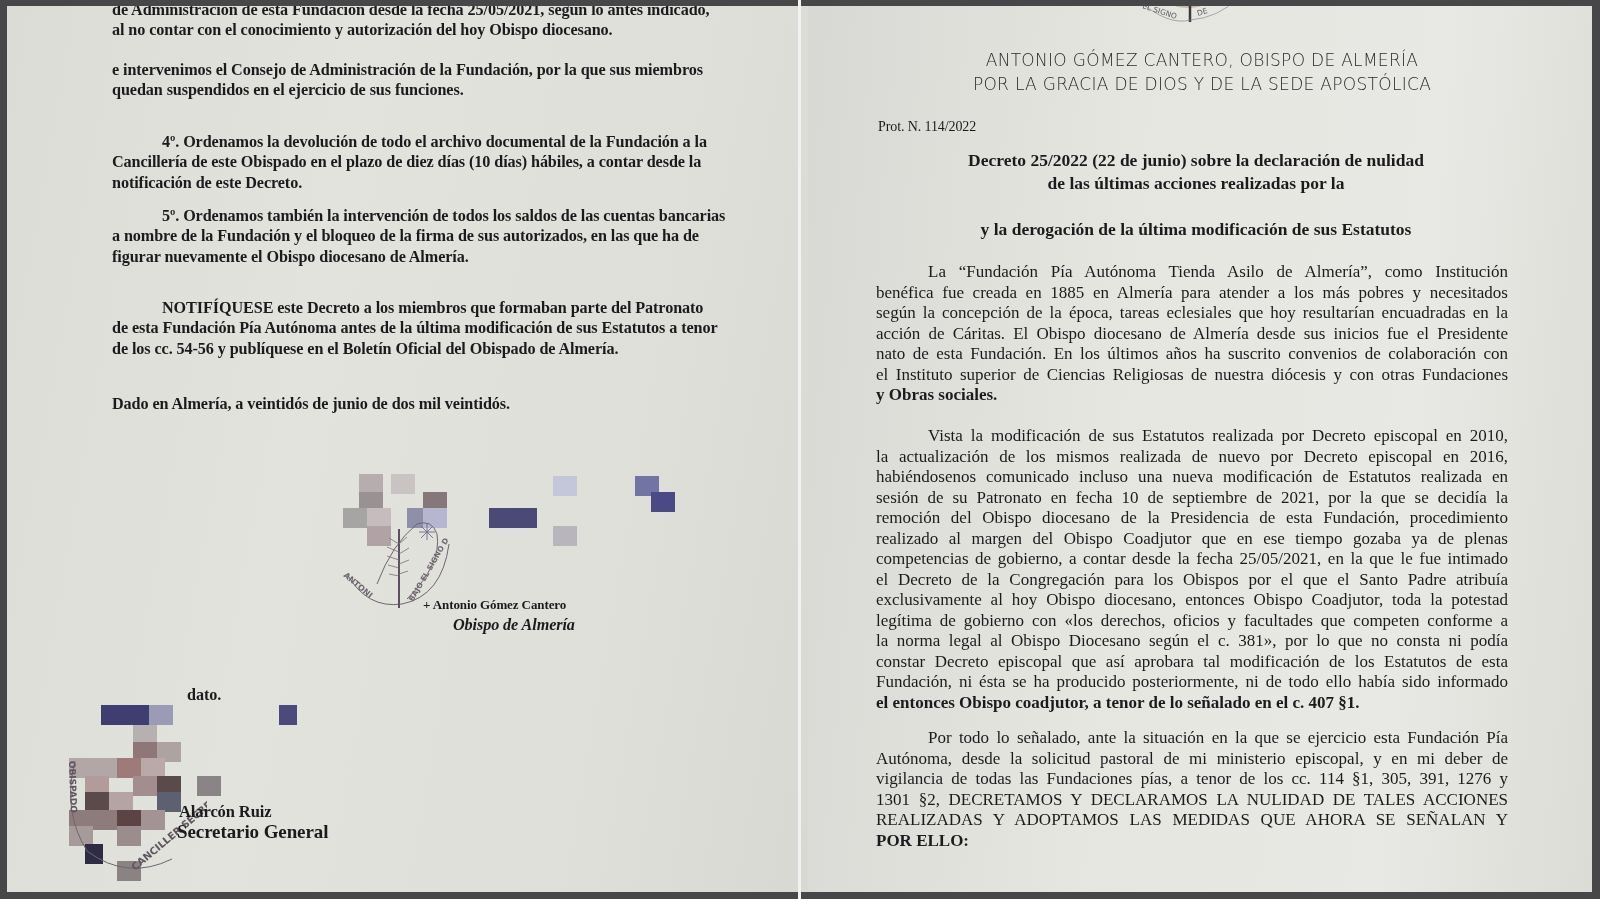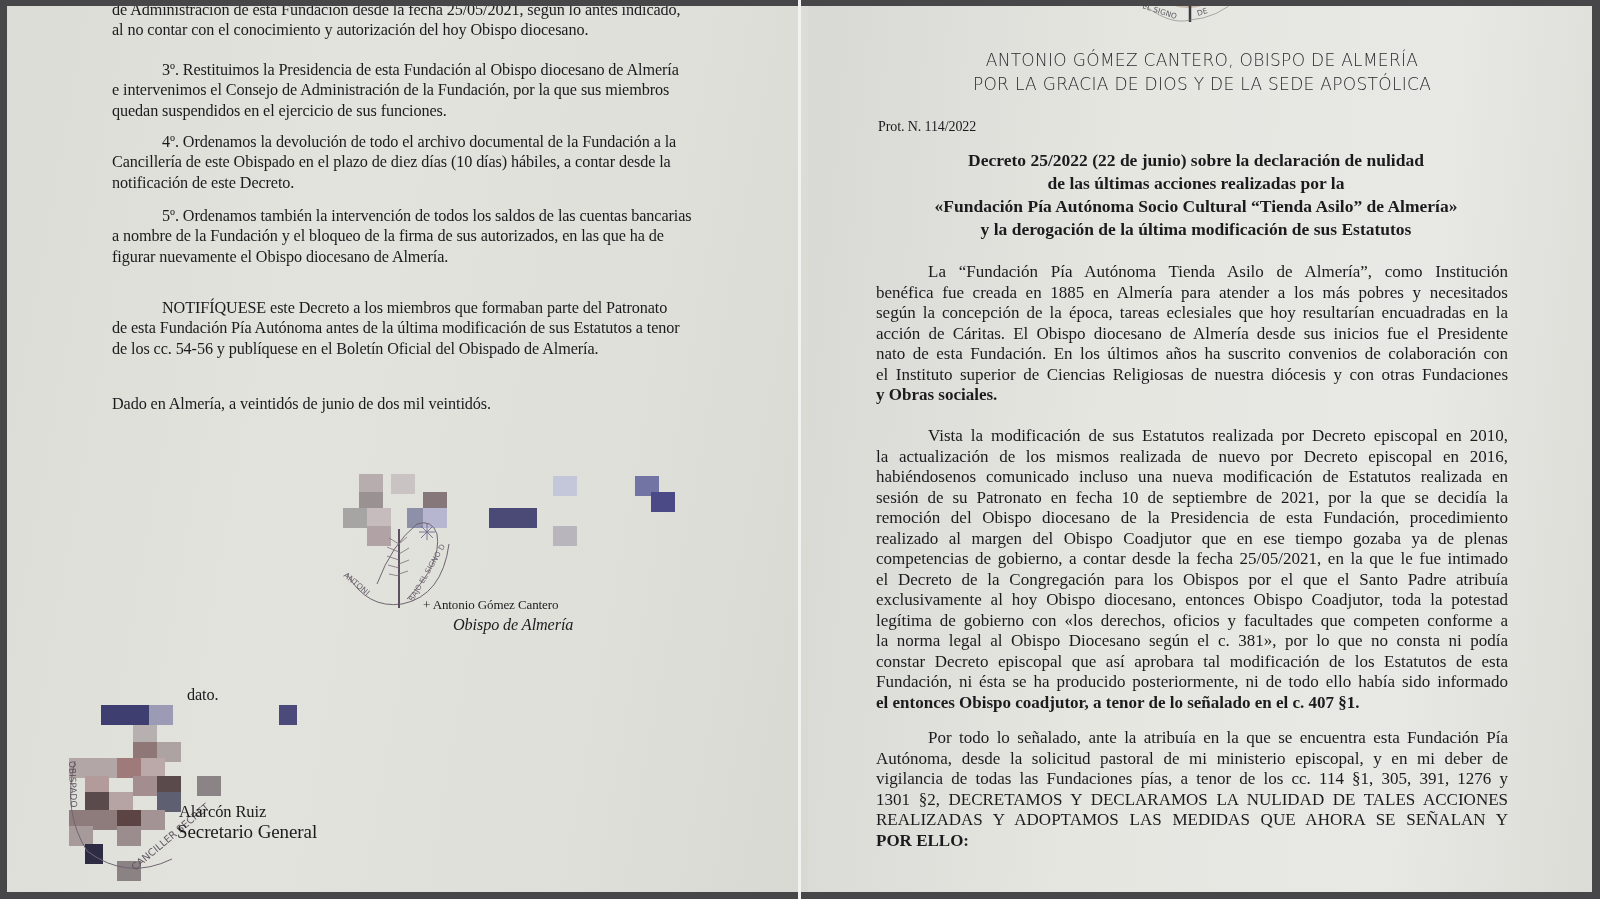--- a/index.html
+++ b/index.html
@@ -10,21 +10,21 @@
       color: #1b1b1d;
       position: relative;
     }
     .page {
       position: absolute;
       top: 6px;
       height: 886px;
       background: linear-gradient(100deg, #dcdcd6 0%, #e3e3dd 35%, #dedfd9 70%, #d6d7d1 100%);
       overflow: hidden;
     }
-    #page-left { left: 7px; width: 871px; }
+    #page-left { left: 7px; width: 871px; font-weight: bold; }
     #page-right { left: 808px; width: 784px; background: linear-gradient(95deg, #d8d9d4 0%, #e6e6e1 40%, #e8e8e4 75%, #dcdcd7 100%); }
     .divider {
       position: absolute; top: 0; left: 798px; width: 3px; height: 899px; background: #f2f2f2;
     }
     .txt { position: absolute; font-size: 16.2px; line-height: 20.3px; white-space: nowrap; letter-spacing: -0.1px; }
     .ind { padding-left: 50px; }
     .l { display: block; white-space: nowrap; }
 
     
     #l-top { left: 105px; top: -6px; }
@@ -68,21 +68,20 @@
 <body>
 
 <div class="page" id="page-left">
 
   <div class="txt" id="l-top">
     <span class="l">de Administración de esta Fundación desde la fecha 25/05/2021, según lo antes indicado,</span>
     <span class="l">al no contar con el conocimiento y autorización del hoy Obispo diocesano.</span>
   </div>
 
   <div class="txt" id="l-p3">
-    <span class="l ind">3º. Restituimos la Presidencia de esta Fundación al Obispo diocesano de Almería</span>
     <span class="l">e intervenimos el Consejo de Administración de la Fundación, por la que sus miembros</span>
     <span class="l">quedan suspendidos en el ejercicio de sus funciones.</span>
   </div>
 
   <div class="txt" id="l-p4">
     <span class="l ind">4º. Ordenamos la devolución de todo el archivo documental de la Fundación a la</span>
     <span class="l">Cancillería de este Obispado en el plazo de diez días (10 días) hábiles, a contar desde la</span>
     <span class="l">notificación de este Decreto.</span>
   </div>
 
@@ -184,21 +183,20 @@
     <text x="70" y="22" font-size="7.5" fill="#5a5a60" font-family="DejaVu Sans, sans-serif" transform="rotate(-18 70 22)">DE</text>
   </svg>
 
   <div class="r-head" id="r-h1">ANTONIO GÓMEZ CANTERO, OBISPO DE ALMERÍA</div>
   <div class="r-head" id="r-h2">POR LA GRACIA DE DIOS Y DE LA SEDE APOSTÓLICA</div>
 
   <div class="txt" id="r-prot">Prot. N. 114/2022</div>
 
   <div class="r-title" id="r-t1">Decreto 25/2022 (22 de junio) sobre la declaración de nulidad</div>
   <div class="r-title" id="r-t2">de las últimas acciones realizadas por la</div>
-  <div class="r-title" id="r-t3">«Fundación Pía Autónoma Socio Cultural “Tienda Asilo” de Almería»</div>
   <div class="r-title" id="r-t4">y la derogación de la última modificación de sus Estatutos</div>
 
   <div class="rp" id="r-p1">
     <span class="l first">La “Fundación Pía Autónoma Tienda Asilo de Almería”, como Institución</span>
     <span class="l">benéfica fue creada en 1885 en Almería para atender a los más pobres y necesitados</span>
     <span class="l">según la concepción de la época, tareas eclesiales que hoy resultarían encuadradas en la</span>
     <span class="l">acción de Cáritas. El Obispo diocesano de Almería desde sus inicios fue el Presidente</span>
     <span class="l">nato de esta Fundación. En los últimos años ha suscrito convenios de colaboración con</span>
     <span class="l">el Instituto superior de Ciencias Religiosas de nuestra diócesis y con otras Fundaciones</span>
     <span class="l last">y Obras sociales.</span>
@@ -215,20 +213,20 @@
     <span class="l">el Decreto de la Congregación para los Obispos por el que el Santo Padre atribuía</span>
     <span class="l">exclusivamente al hoy Obispo diocesano, entonces Obispo Coadjutor, toda la potestad</span>
     <span class="l"><span>legítima de gobierno con </span><span class="it">«los derechos, oficios y facultades que competen conforme a</span></span>
     <span class="l"><span class="it">la norma legal al Obispo Diocesano según el c. 381»</span><span>, por lo que no consta ni podía</span></span>
     <span class="l">constar Decreto episcopal que así aprobara tal modificación de los Estatutos de esta</span>
     <span class="l">Fundación, ni ésta se ha producido posteriormente, ni de todo ello había sido informado</span>
     <span class="l last">el entonces Obispo coadjutor, a tenor de lo señalado en el c. 407 §1.</span>
   </div>
 
   <div class="rp" id="r-p3">
-    <span class="l first">Por todo lo señalado, ante la atribuía en la que se encuentra esta Fundación Pía</span>
+    <span class="l first">Por todo lo señalado, ante la situación en la que se ejercicio esta Fundación Pía</span>
     <span class="l">Autónoma, desde la solicitud pastoral de mi ministerio episcopal, y en mi deber de</span>
     <span class="l">vigilancia de todas las Fundaciones pías, a tenor de los cc. 114 §1, 305, 391, 1276 y</span>
     <span class="l">1301 §2, DECRETAMOS Y DECLARAMOS LA NULIDAD DE TALES ACCIONES</span>
     <span class="l">REALIZADAS Y ADOPTAMOS LAS MEDIDAS QUE AHORA SE SEÑALAN Y</span>
     <span class="l last">POR ELLO:</span>
   </div>
 </div>
 
 </body></html>

